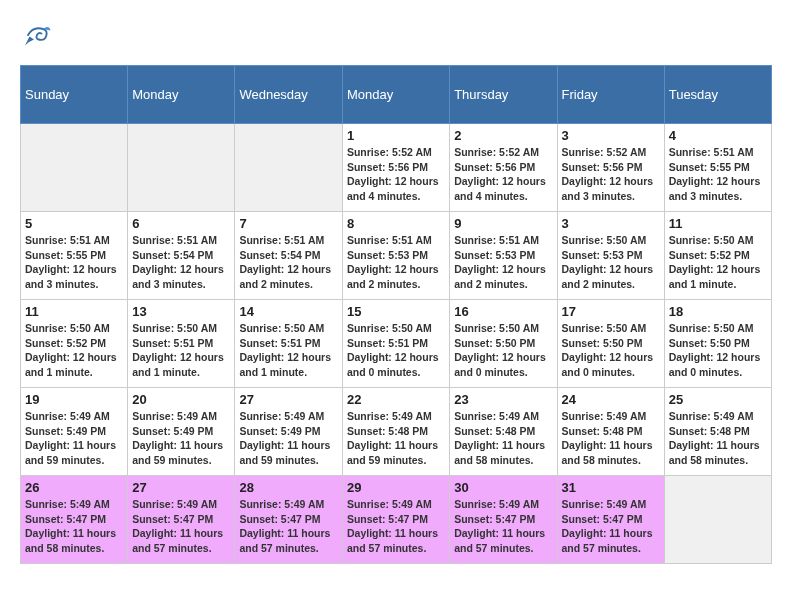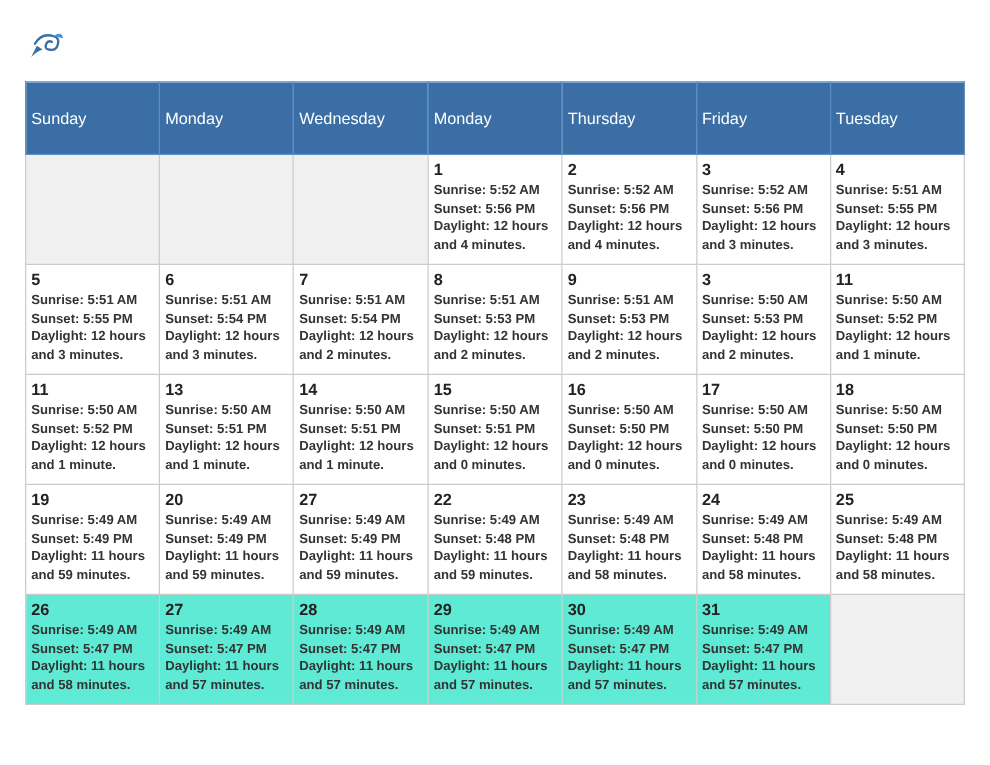--- a/index.html
+++ b/index.html
@@ -56,21 +56,21 @@
     }
     .calendar td {
       border: 1px solid #ccc;
       vertical-align: top;
       padding: 4px;
       width: 108px;
       min-height: 80px;
       background: #fff;
     }
     .calendar tr:last-child td {
-      background: #5eead4;
+      background: #f0abfc;
     }
     .day-num {
       font-size: 13px;
       font-weight: bold;
       color: #222;
       display: block;
       margin-bottom: 2px;
     }
     .day-info {
       color: #333;

